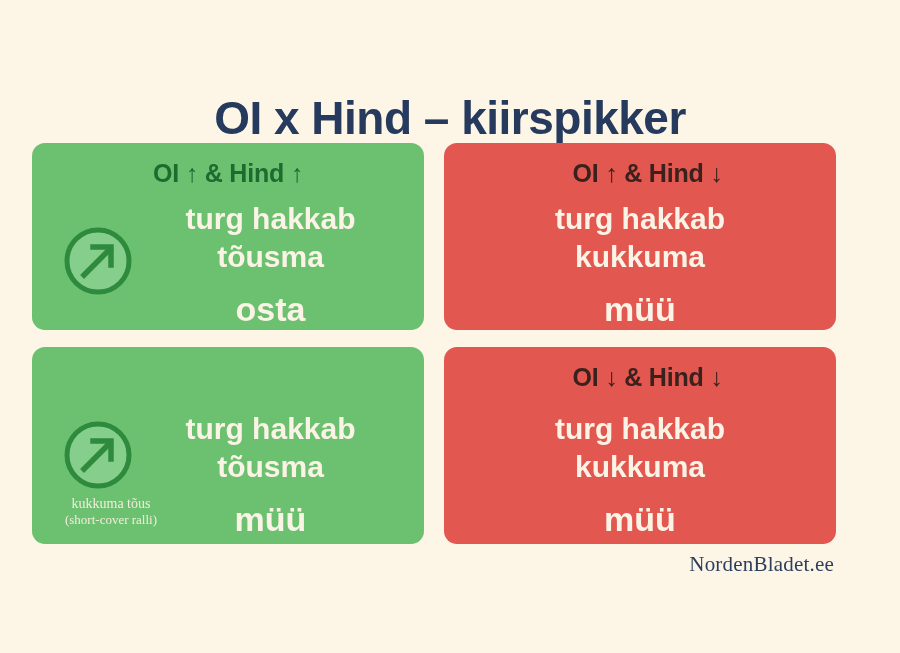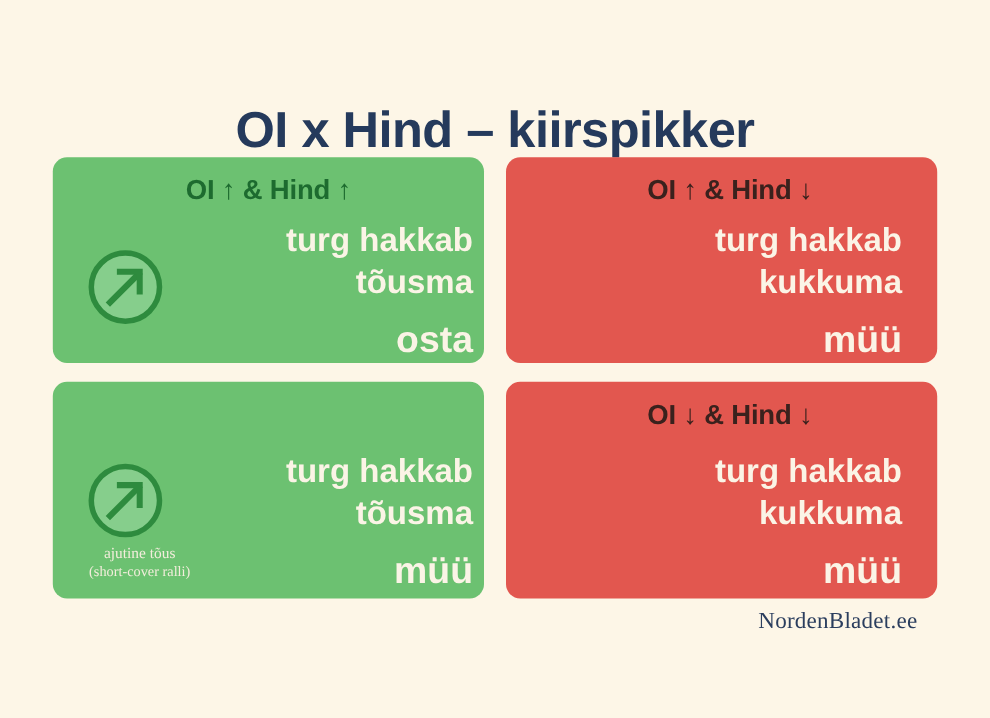--- a/index.html
+++ b/index.html
@@ -31,21 +31,21 @@
     font-weight: bold;
     letter-spacing: -0.5px;
     color: #253A5C;
     font-family: "Liberation Sans", sans-serif;
     margin-top: 33px;
   }
 
   
   .grid {
     position: absolute;
-    left: 48px;
+    left: 32px;
     top: 143px;
     width: 804px;
     display: grid;
     grid-template-columns: 392px 392px;
     grid-template-rows: 187px 197px;
     column-gap: 20px;
     row-gap: 17px;
   }
   .card {
     position: relative;
@@ -67,21 +67,21 @@
     letter-spacing: -0.2px;
   }
   .card.green .card-header { color: #1D6B2F; }
   .card.red   .card-header { color: #3A211D; margin-left: 15px; }
 
   .card-body {
     position: absolute;
     left: 0;
     right: 0;
     top: 57px;
-    text-align: right;
+    text-align: center;
     font-size: 30px;
     font-weight: bold;
     line-height: 1.26;
     color: #FBF4E6;
     padding: 0 32px;
     box-sizing: border-box;
   }
   .card-body .line1,
   .card-body .line2 { display: block; }
   .card-action {
@@ -176,21 +176,21 @@
       <div class="icon-wrap">
         <svg class="circle-arrow" viewBox="0 0 72 72" xmlns="http://www.w3.org/2000/svg">
           <circle cx="36" cy="36" r="31" fill="#86CE8C" stroke="#2E8B3E" stroke-width="5"></circle>
           <g stroke="#2E8B3E" stroke-width="5.5" stroke-linecap="square" fill="none">
             <line x1="22" y1="50" x2="48" y2="24"></line>
             <polyline points="31,22 49,22 49,40" stroke-linejoin="miter"></polyline>
           </g>
         </svg>
       </div>
       <div class="icon-caption">
-        <span class="cap1">ajutine tõus</span>
+        <span class="cap1">kukkuma tõus</span>
         <span class="cap2">(short-cover ralli)</span>
       </div>
       <div class="card-body">
         <span class="line1">turg hakkab</span>
         <span class="line2">tõusma</span>
         <span class="card-action">müü</span>
       </div>
     </div>
 
     <div class="card red row2">

